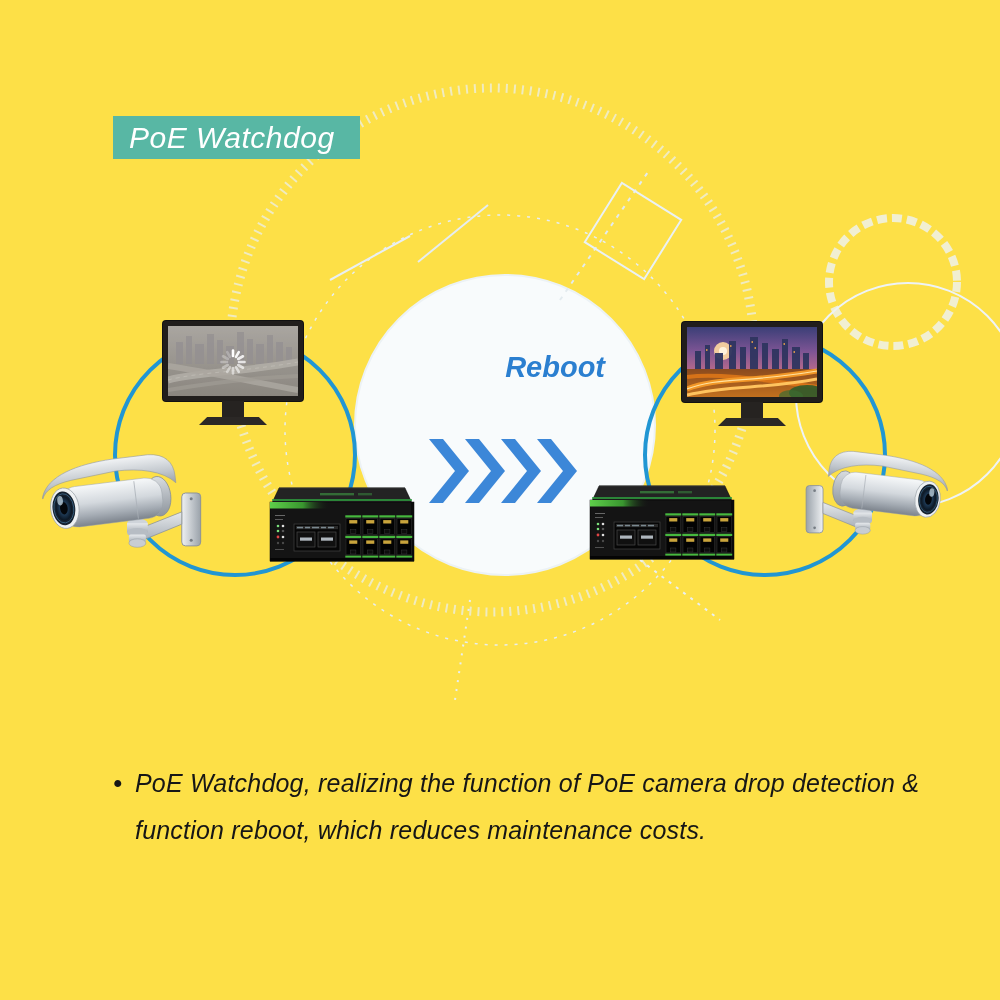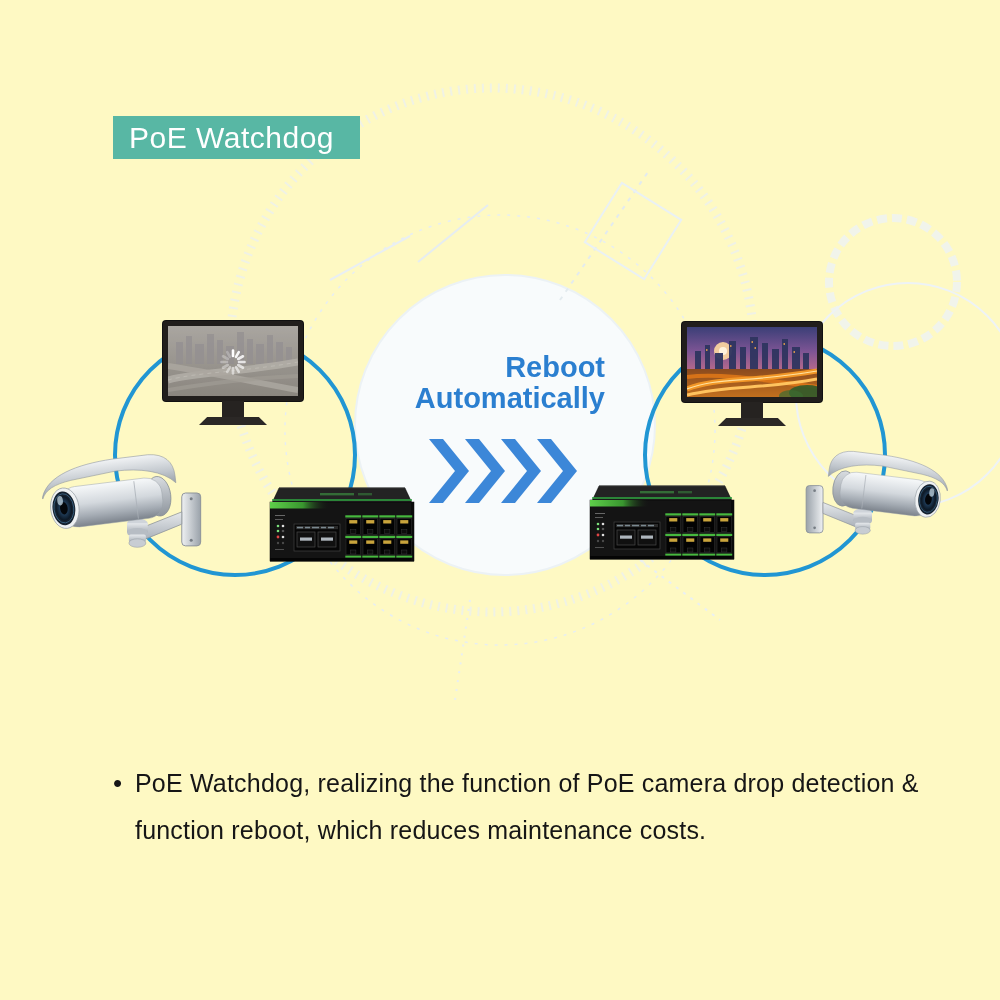--- a/index.html
+++ b/index.html
@@ -1,18 +1,18 @@
 <!DOCTYPE html>
 <html><head>
 <meta charset="utf-8">
 <style>
   html,body{margin:0;padding:0;background:#ffffff;}
   .canvas{
-    position:relative;width:1000px;height:1000px;background:#fef9c3;
-    overflow:hidden;font-family:"Liberation Sans",sans-serif;
+    position:relative;width:1000px;height:1000px;background:#fde047;
+    overflow:hidden;font-family:"Liberation Sans",sans-serif;font-style:italic;
   }
   
   .badge{
     position:absolute;left:113px;top:116px;width:247px;height:43px;
     background:#58b7a4;color:#ffffff;font-size:30px;line-height:44px;
     padding-left:16px;box-sizing:border-box;letter-spacing:0.5px;
   }
   
   .watermark{position:absolute;left:0;top:0;width:1000px;height:1000px;z-index:0;}
   
@@ -254,21 +254,20 @@
     <line x1="470" y1="600" x2="455" y2="700" stroke="#e9eff2" stroke-width="2" stroke-dasharray="2 7"></line>
   </svg>
 
   <div class="badge">PoE Watchdog</div>
 
   <div class="loop left"></div>
   <div class="loop right"></div>
 
   <div class="reboot">
     <span>Reboot</span>
-    <span>Automatically</span>
   </div>
 
   <svg class="chevrons" width="148" height="64" viewBox="0 0 148 64" fill="#3c87d8">
     <polygon points="0,0 14,0 40,32 14,64 0,64 26,32"></polygon>
     <polygon points="36,0 50,0 76,32 50,64 36,64 62,32"></polygon>
     <polygon points="72,0 86,0 112,32 86,64 72,64 98,32"></polygon>
     <polygon points="108,0 122,0 148,32 122,64 108,64 134,32"></polygon>
   </svg>
 
   <div class="monitor left">

